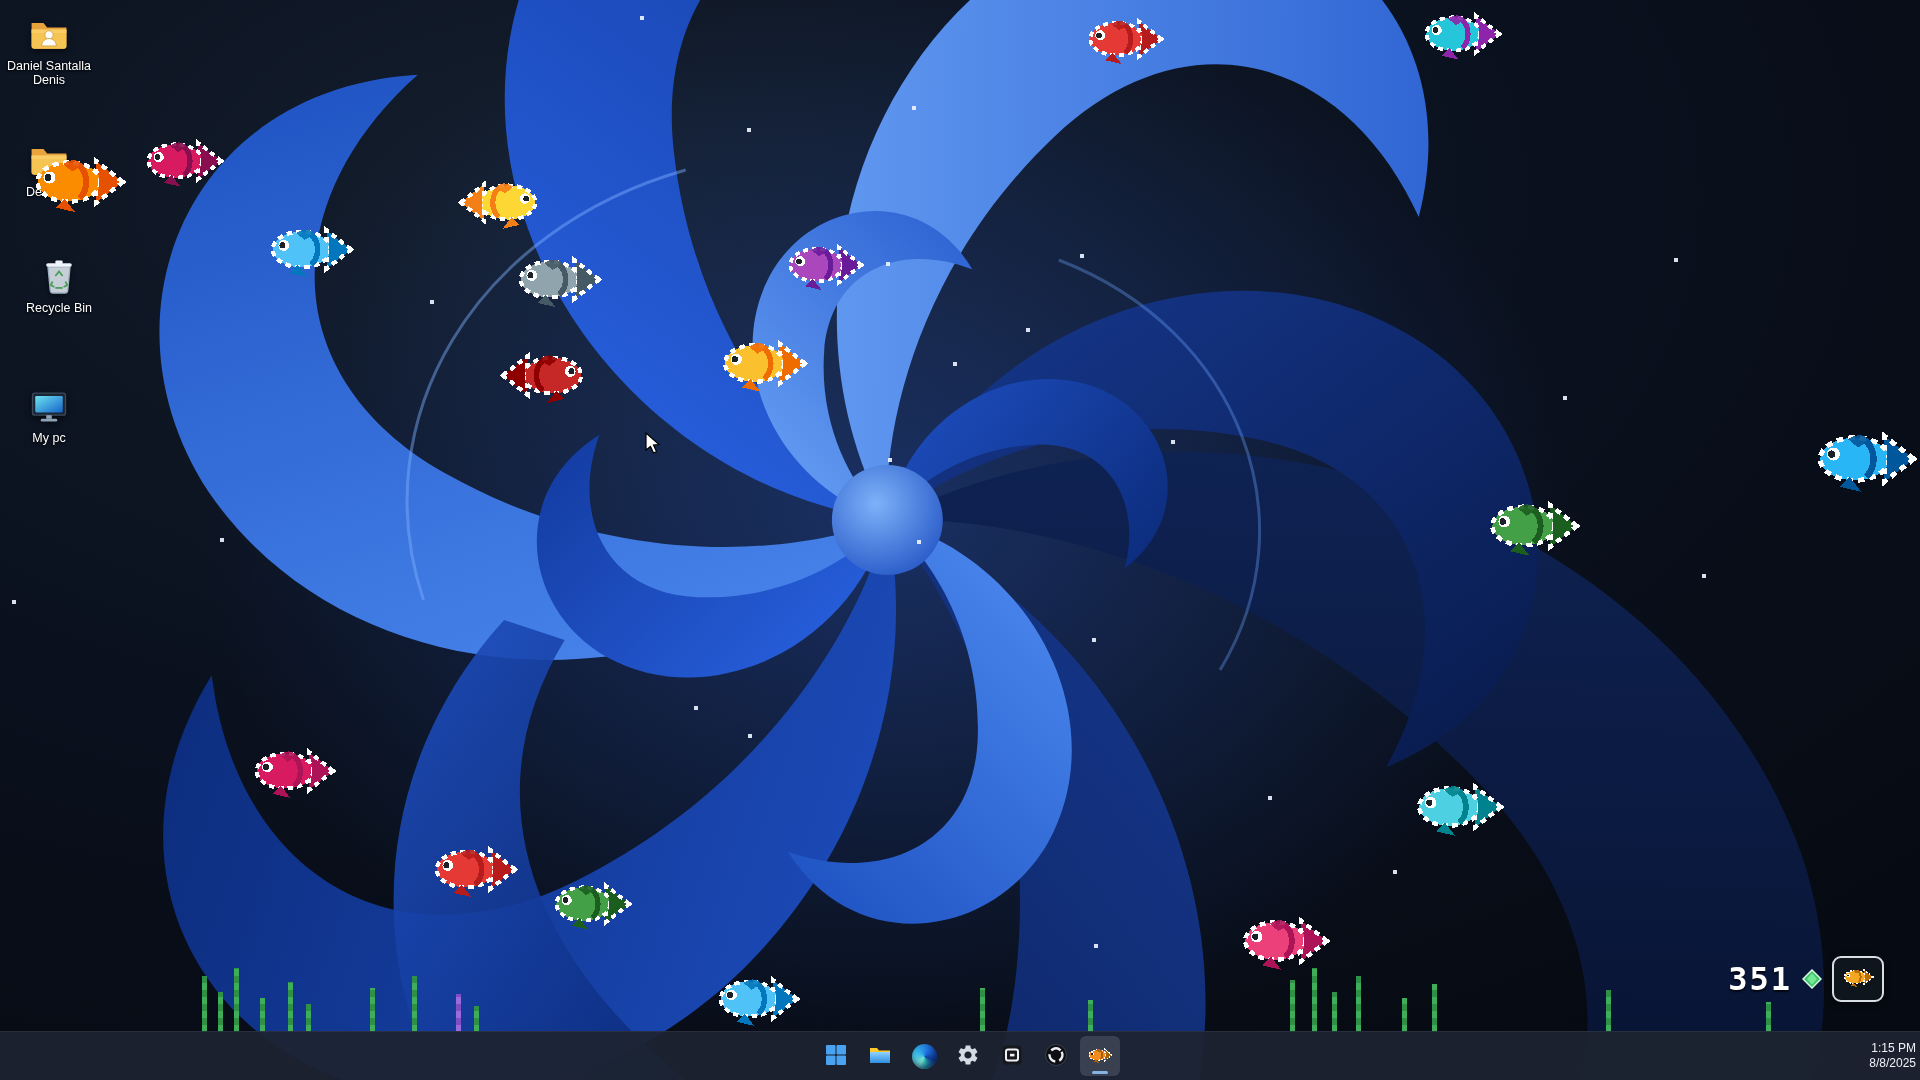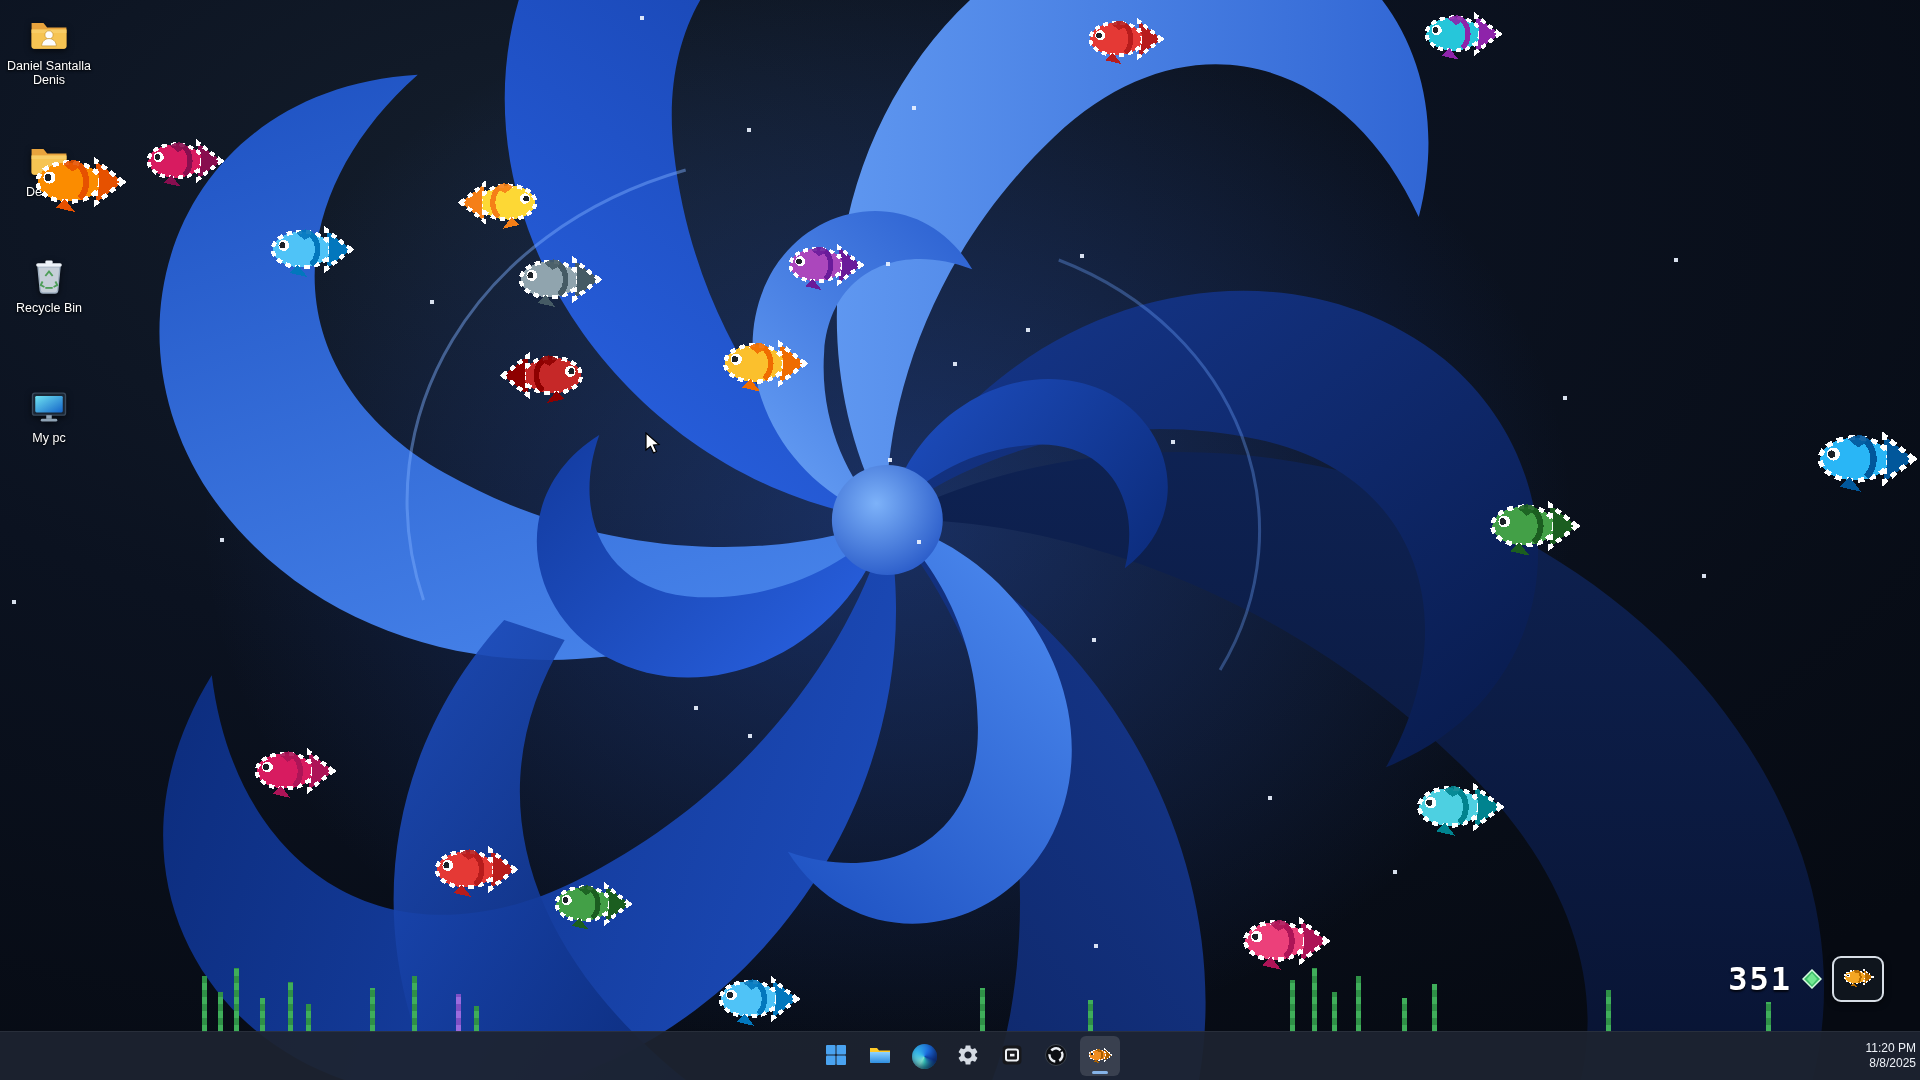--- a/index.html
+++ b/index.html
@@ -147,21 +147,21 @@
       <div class="desk-icon" style="left: 6px; top: 138px;">
         <div class="glyph"><svg viewBox="0 0 48 48" width="44" height="44">
             <path d="M5 12 h13 l4 5 h21 v20 a3 3 0 0 1 -3 3 H8 a3 3 0 0 1 -3 -3 Z" fill="#e8a33d"></path>
             <path d="M5 19 h38 v18 a3 3 0 0 1 -3 3 H8 a3 3 0 0 1 -3 -3 Z" fill="#f6c453"></path>
             <path d="M5 19 h38 v4 H5 Z" fill="#f9d06b" opacity="0.8"></path>
           </svg></div>
         <div class="ic-label">
           <span>Desktop</span>
         </div>
       </div>
-      <div class="desk-icon" style="left: 6px; top: 254px; align-items: center;">
+      <div class="desk-icon" style="left: 16px; top: 254px; align-items: center;">
         <div class="glyph"><svg viewBox="0 0 48 48" width="44" height="44">
             <path d="M12 14 h24 l-2.5 26 a3 3 0 0 1 -3 2.5 h-13 a3 3 0 0 1 -3 -2.5 Z" fill="#dbe4ee" opacity="0.9"></path>
             <path d="M12 14 h24 l-2.5 26 a3 3 0 0 1 -3 2.5 h-13 a3 3 0 0 1 -3 -2.5 Z" fill="none" stroke="#9fb0c1" stroke-width="1.5"></path>
             <rect x="10" y="10" width="28" height="4" rx="2" fill="#eef3f9"></rect>
             <rect x="20" y="7" width="8" height="4" rx="1.5" fill="#eef3f9"></rect>
             <g stroke="#4d9e58" stroke-width="2" fill="none">
               <path d="M20 24 l4 -5 l4 5"></path>
               <path d="M17 30 l-2 4 l4 2"></path>
               <path d="M31 30 l2 4 l-4 2"></path>
               <path d="M20 37 h8"></path>
@@ -519,19 +519,19 @@
               <path d="M33,9 C39,15 39,25 33,31" stroke="#a85f00" stroke-width="4" fill="none"></path>
               <path d="M22,8 C27,4 33,5 35,9 L28,13 Z" fill="#a85f00" opacity="0.9"></path>
               <polygon points="23,31 30,40 17,37" fill="#a85f00"></polygon>
               <circle cx="13" cy="17" r="4" fill="#ffffff"></circle>
               <circle cx="12" cy="17" r="2.2" fill="#1c2128"></circle>
             </svg></span>
         <span class="run-indicator"></span>
       </button>
     </div>
     <div class="tray">
-      <div>11:20 PM</div>
+      <div>1:15 PM</div>
       <div>8/8/2025</div>
     </div>
     <div class="show-desktop"></div>
   </div>
 
 </div>
 
 </body></html>

